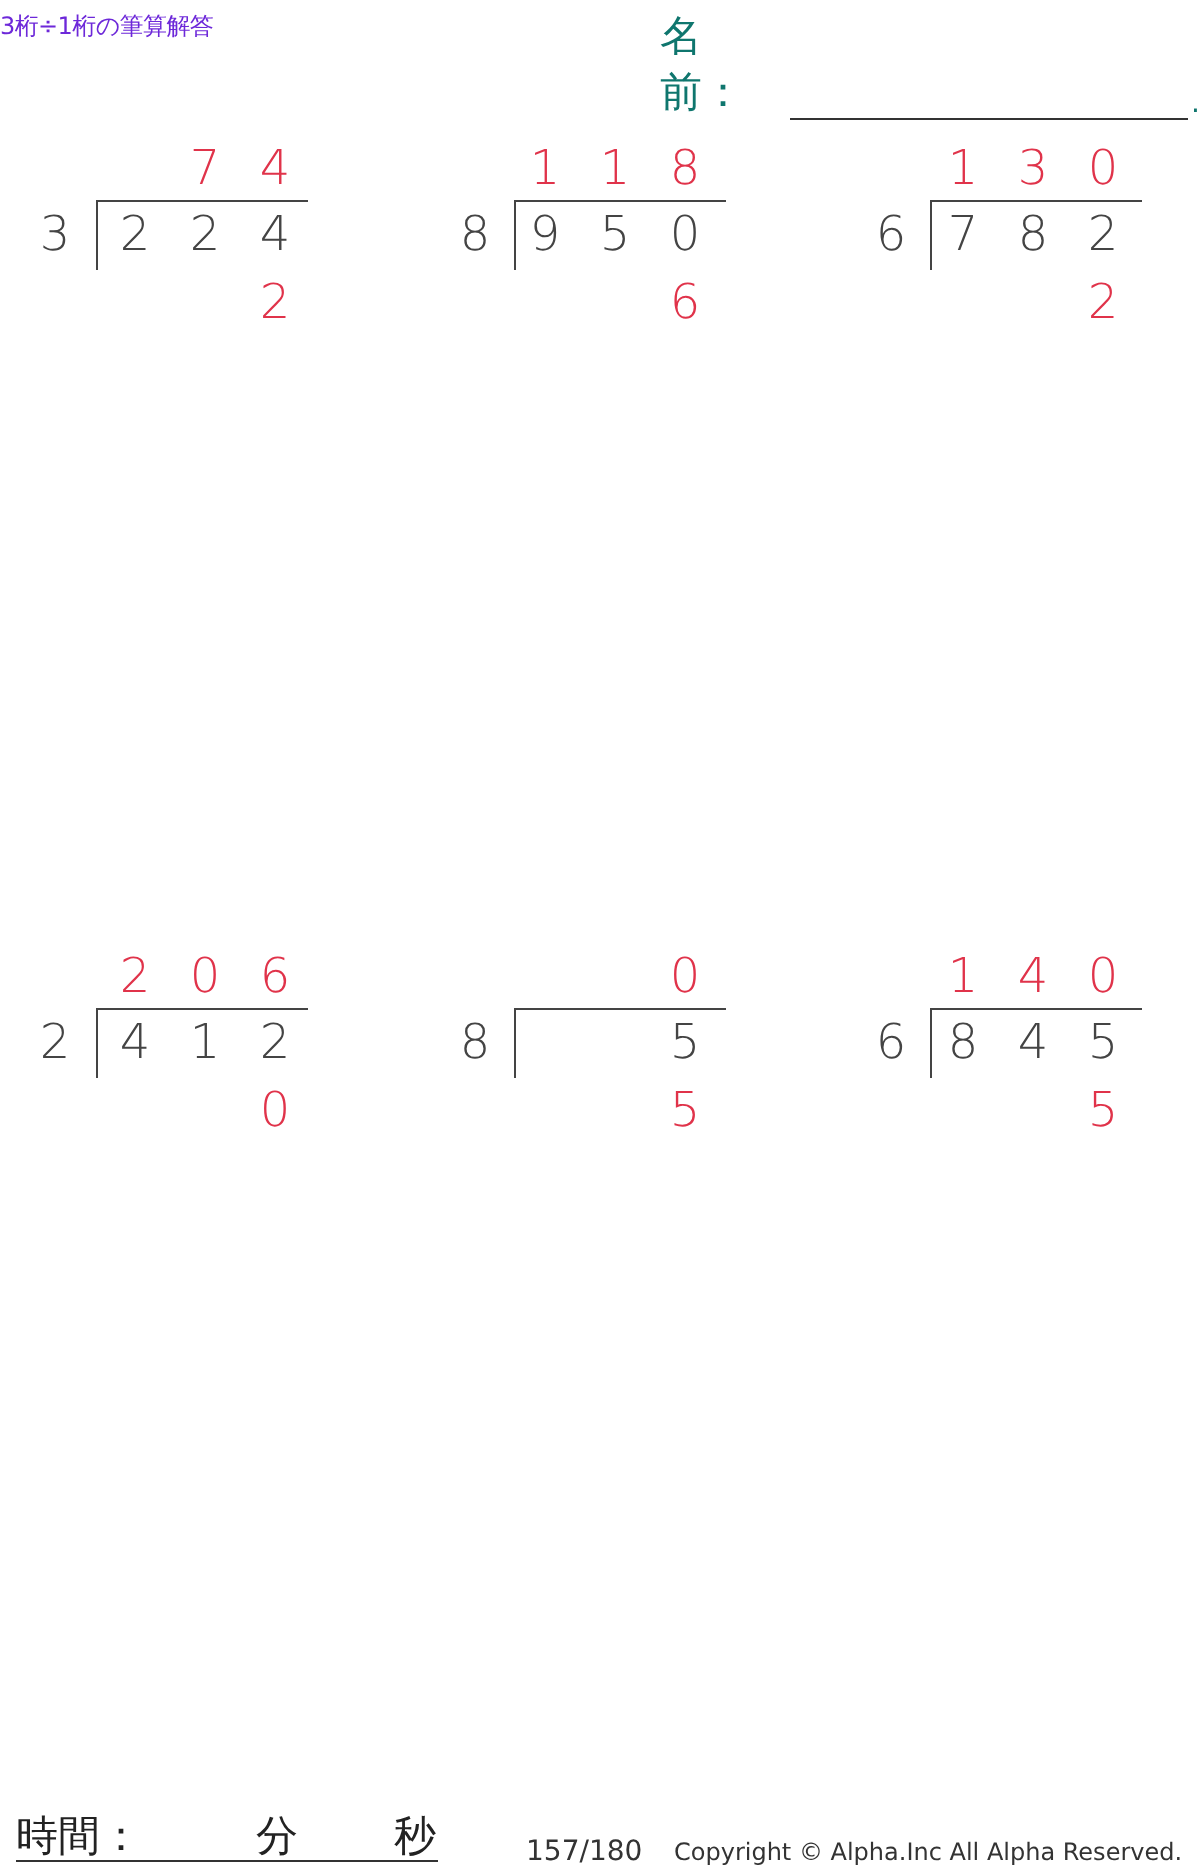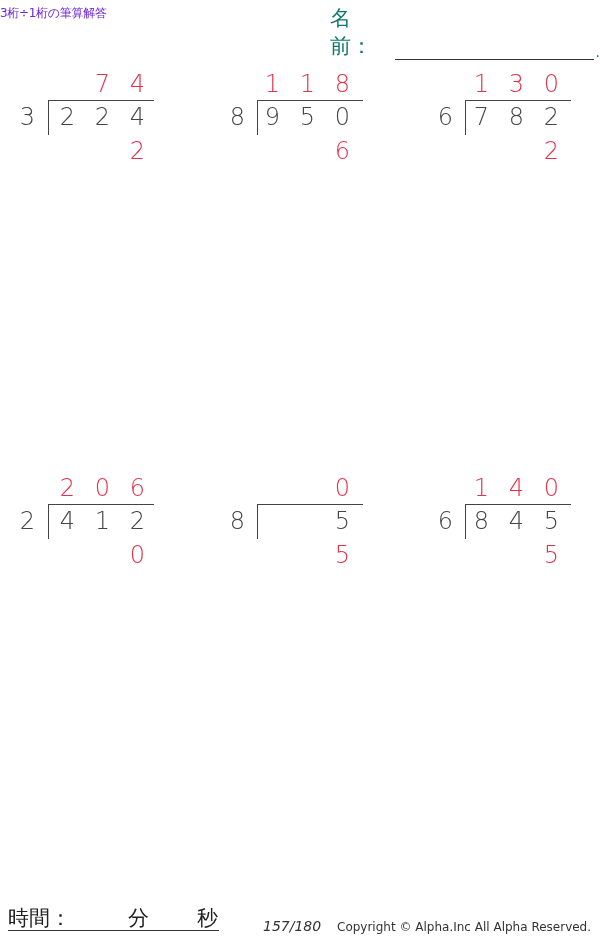--- a/index.html
+++ b/index.html
@@ -37,21 +37,21 @@
     .footer-time {
       position: absolute; left: 8px; top: 904px; width: 211px;
       border-bottom: 1.5px solid #333;
       font-size: 21px; color: #222; height: 26px;
     }
     .footer-time span { position: absolute; top: 0; }
     .footer-right {
       position: absolute; left: 263px; top: 918px;
       font-size: 12px; color: #333;
     }
-    .footer-right .page { font-size: 14px; margin-right: 12px; font-style: italic; }
+    .footer-right .page { font-size: 14px; margin-right: 12px; }
   </style>
 </head>
 <body>
 
 <div class="doc-title">3桁÷1桁の筆算解答</div>
 
 <div class="name-area">
   <span>名前：</span>
   <span class="name-line"></span>
   <span class="name-dot">.</span>

